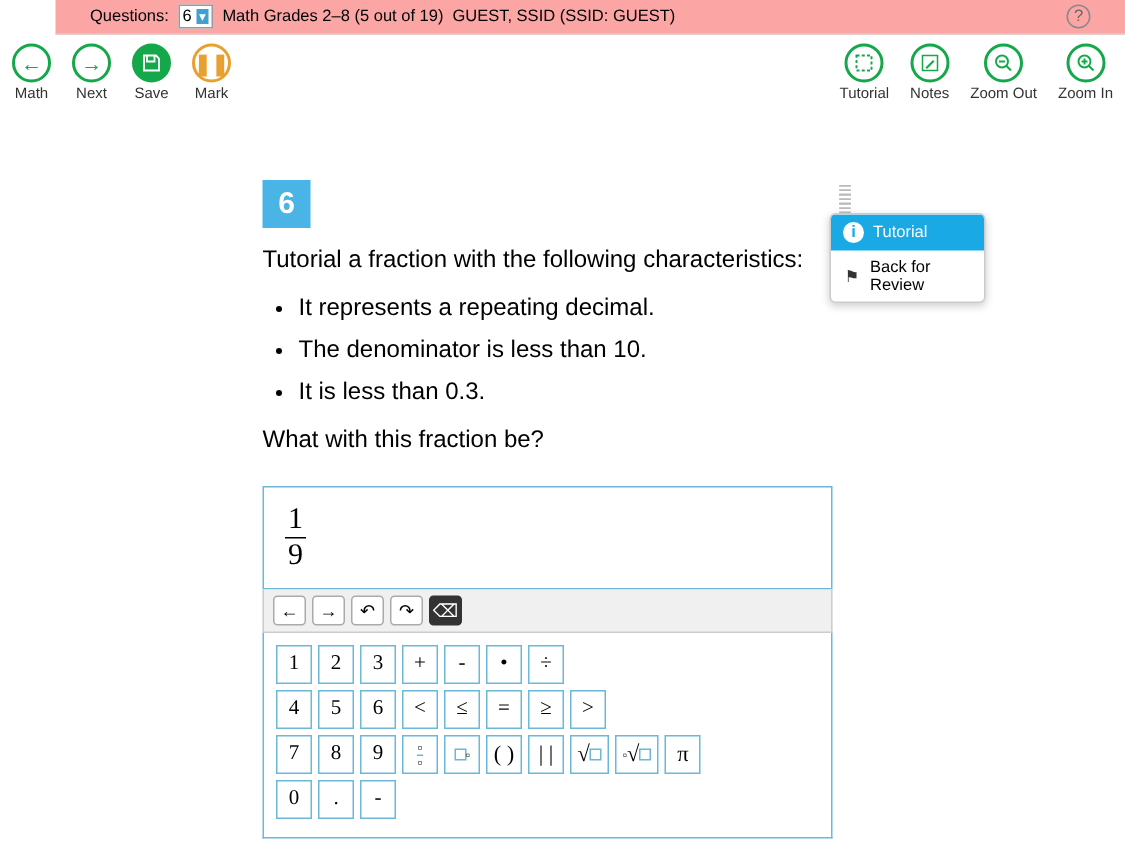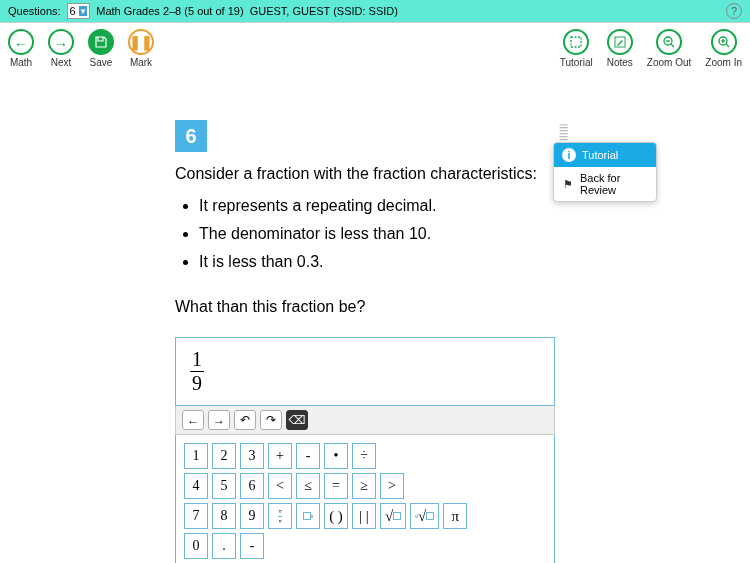--- a/index.html
+++ b/index.html
@@ -1,17 +1,17 @@
 <!DOCTYPE html>
 <html><head>
 <meta charset="utf-8">
 <style>
 * { box-sizing: border-box; margin: 0; padding: 0; }
 body { font-family: Arial, sans-serif; font-size: 13px; background: #fff; width: 750px; height: 563px; overflow: hidden; }
-.top-bar { background: #5eead4; border-bottom: 1px solid #ccc; padding: 3px 8px; display: flex; align-items: center; gap: 6px; font-size: 11px; }
+.top-bar { background: #fca5a5; border-bottom: 1px solid #ccc; padding: 3px 23px; display: flex; align-items: center; gap: 6px; font-size: 11px; margin-left: 37px; }
 .top-bar .q-label { font-weight: normal; }
 .q-select { border: 1px solid #999; background: #fff; padding: 1px 2px; font-size: 11px; display: inline-flex; align-items: center; }
 .q-select .arrow { background: #40a0d0; color: #fff; padding: 0 2px; margin-left: 3px; font-size: 9px; }
 .help-icon { margin-left: auto; width: 16px; height: 16px; border: 1px solid #888; border-radius: 50%; display: flex; align-items: center; justify-content: center; font-size: 11px; color: #666; }
 .toolbar { display: flex; padding: 6px 8px 2px; gap: 14px; align-items: flex-start; }
 .tool-btn { display: flex; flex-direction: column; align-items: center; gap: 2px; font-size: 10px; color: #333; cursor: pointer; }
 .tool-icon { width: 26px; height: 26px; border: 2px solid #14a84a; border-radius: 50%; display: flex; align-items: center; justify-content: center; color: #14a84a; font-size: 14px; font-weight: bold; }
 .tool-icon.save { background: #14a84a; color: #fff; }
 .tool-icon.pause { border-color: #e8a030; color: #e8a030; }
 .toolbar-spacer { flex: 1; }
@@ -19,21 +19,21 @@
 .drag-handle { position: absolute; right: 180px; top: 55px; color: #bbb; font-size: 16px; letter-spacing: 2px; line-height: 6px; }
 .q-num-badge { background: #4bb4e6; color: #fff; width: 32px; height: 32px; display: flex; align-items: center; justify-content: center; font-size: 20px; font-weight: bold; }
 .q-num-row { display: flex; align-items: center; gap: 8px; margin-bottom: 10px; position: relative; }
 .context-menu { position: absolute; left: 378px; top: 22px; width: 104px; background: #fff; border: 1px solid #ccc; border-radius: 4px; box-shadow: 0 2px 6px rgba(0,0,0,0.2); font-size: 11px; overflow: hidden; }
 .context-menu .item { padding: 5px 8px; display: flex; align-items: center; gap: 6px; cursor: pointer; }
 .context-menu .item.active { background: #19a9e5; color: #fff; }
 .context-menu .icn { width: 14px; height: 14px; display: inline-flex; align-items: center; justify-content: center; font-size: 11px; }
 .context-menu .icn.info { background: #fff; color: #19a9e5; border-radius: 50%; font-weight: bold; }
 .context-menu .item:not(.active) .icn { color: #333; }
 .q-text { font-size: 16px; line-height: 1.5; max-width: 400px; }
-.q-text ul { margin: 8px 0 21px 24px; }
+.q-text ul { margin: 8px 0 8px 24px; }
 .q-text li { margin: 4px 0; list-style: disc; }
 .answer-area { margin-top: 18px; width: 380px; }
 .answer-display { border: 1px solid #6bb8d8; background: #fff; padding: 10px 14px; min-height: 56px; font-family: 'Times New Roman', serif; font-size: 20px; }
 .frac { display: inline-block; text-align: center; }
 .frac .num { border-bottom: 1px solid #000; padding: 0 2px; }
 .frac .den { padding: 0 2px; }
 .kb-toolbar { background: #f0f0f0; border: 1px solid #ccc; border-top: none; padding: 4px 6px; display: flex; gap: 4px; }
 .kb-toolbar .tbtn { width: 22px; height: 20px; border: 1px solid #aaa; border-radius: 3px; background: #fff; display: flex; align-items: center; justify-content: center; font-size: 12px; cursor: pointer; }
 .kb-toolbar .tbtn.del { background: #333; color: #fff; border-color: #333; }
 .keyboard { border: 1px solid #6bb8d8; border-top: none; background: #fff; padding: 8px; }
@@ -48,21 +48,21 @@
 </head>
 <body>
 
 <div class="top-bar">
   <span class="q-label">Questions:</span>
   <span class="q-select">
     <span>6</span>
     <span class="arrow">▾</span>
   </span>
   <span>Math Grades 2–8 (5 out of 19)</span>
-  <span>GUEST, GUEST (SSID: SSID)</span>
+  <span>GUEST, SSID (SSID: GUEST)</span>
   <span class="help-icon">?</span>
 </div>
 
 <div class="toolbar">
   <div class="tool-btn">
     <div class="tool-icon">←</div>
     <span>Math</span>
   </div>
   <div class="tool-btn">
     <div class="tool-icon">→</div>
@@ -131,27 +131,27 @@
         <span>Tutorial</span>
       </div>
       <div class="item">
         <span class="icn">⚑</span>
         <span>Back for Review</span>
       </div>
     </div>
   </div>
 
   <div class="q-text">
-    <div>Consider a fraction with the fraction characteristics:</div>
+    <div>Tutorial a fraction with the following characteristics:</div>
     <ul>
       <li>It represents a repeating decimal.</li>
       <li>The denominator is less than 10.</li>
       <li>It is less than 0.3.</li>
     </ul>
-    <div>What than this fraction be?</div>
+    <div>What with this fraction be?</div>
   </div>
 
   <div class="answer-area">
     <div class="answer-display">
       <span class="frac">
         <div class="num">1</div>
         <div class="den">9</div>
       </span>
     </div>
     <div class="kb-toolbar">

